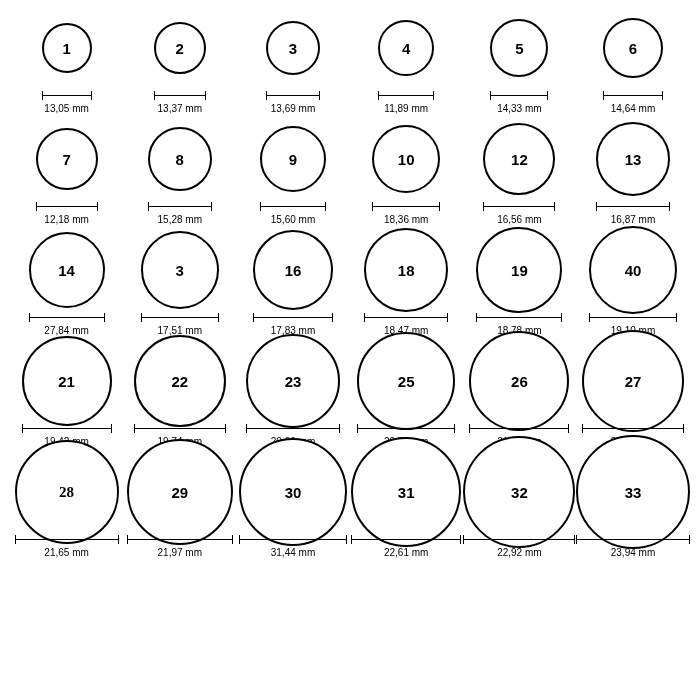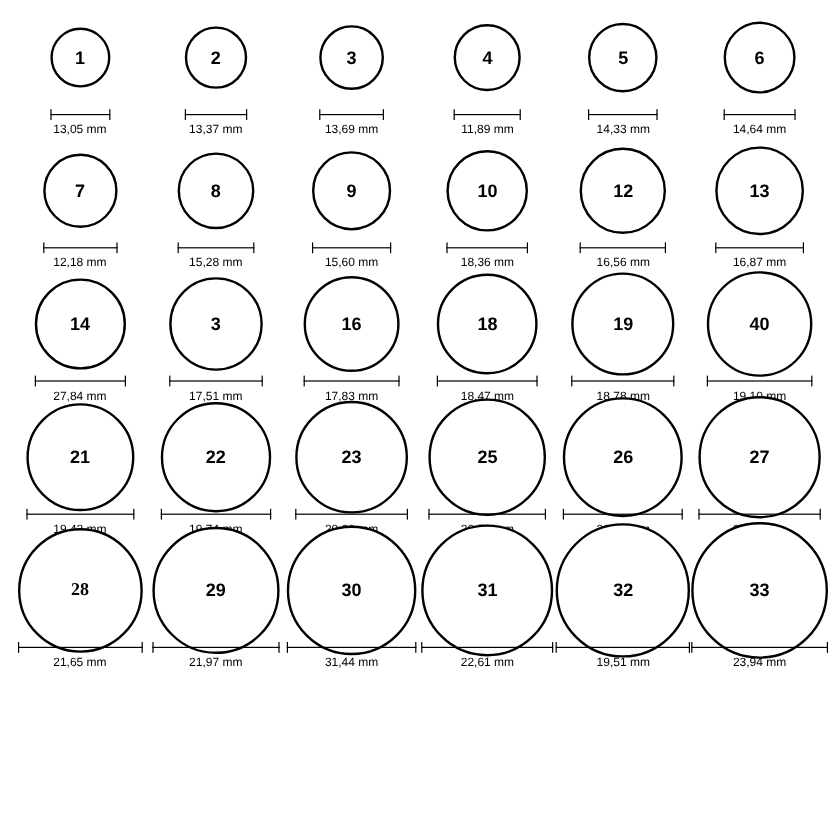--- a/index.html
+++ b/index.html
@@ -404,21 +404,21 @@
       </div>
       <div class="cell">
         <div class="ring-wrap">
           <div class="ring" style="width: 112px; height: 112px;">
             <span class="ring-label">32</span>
           </div>
         </div>
         <div class="caliper">
           <div class="bar" style="width: 112px;"></div>
         </div>
-        <div class="mm">19,51 mm</div>
+        <div class="mm">22,92 mm</div>
       </div>
       <div class="cell">
         <div class="ring-wrap">
           <div class="ring" style="width: 114px; height: 114px;">
             <span class="ring-label">33</span>
           </div>
         </div>
         <div class="caliper">
           <div class="bar" style="width: 114px;"></div>
         </div>

